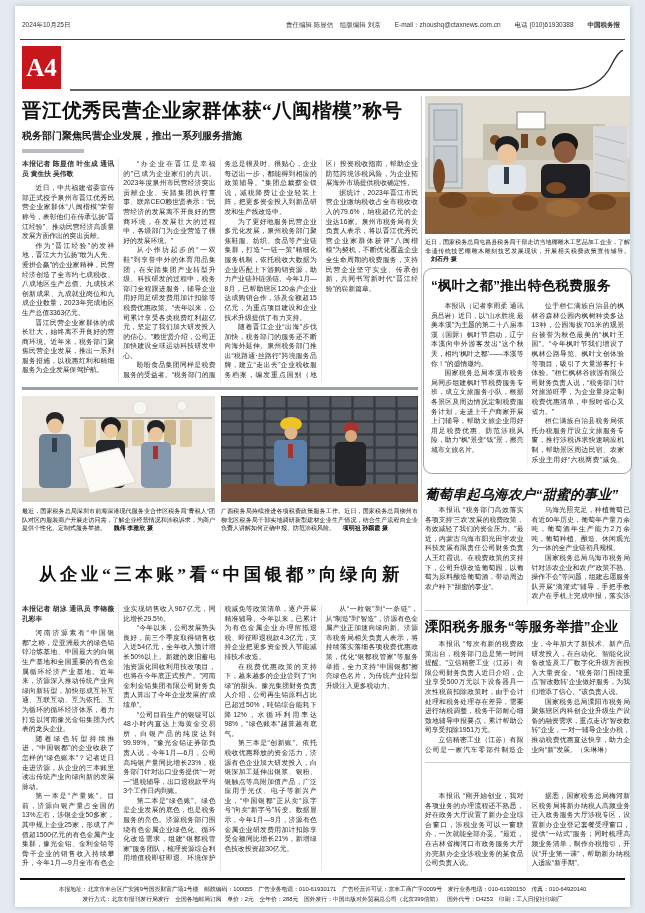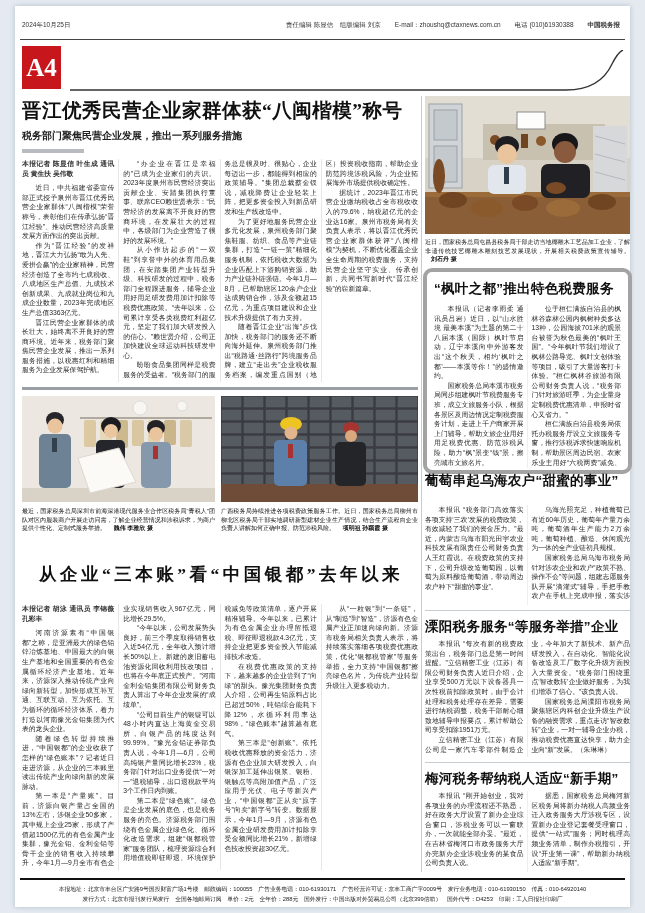--- a/index.html
+++ b/index.html
@@ -16,21 +16,21 @@
   .rail-headline{font-size:13.5px;font-weight:bold;color:#101010;letter-spacing:.3px;}
   .body-text{font-size:6.8px;line-height:9.6px;text-align:justify;color:#262626;}
   .cols4{column-count:4;column-gap:9px;column-rule:1px solid #e6e6e6;column-fill:auto;overflow:hidden;}
   .cols2{column-count:2;column-gap:8px;column-rule:1px solid #eee;column-fill:auto;overflow:hidden;}
   .para{margin:0;text-indent:2em;}
   .byline{margin:0 0 5px 0;font-weight:bold;color:#333;text-indent:0;}
   .caption{font-size:6px;line-height:8.6px;text-align:justify;color:#111;}
   .caption .credit{font-weight:bold;margin-left:6px;white-space:nowrap;}
   .divider-thin{background:#c7ccd1;}
   .divider-gray{background:#9aa0a6;}
-  .red-box{border:4px solid #a3a3a3;border-radius:9px;background:#fff;box-sizing:border-box;padding:8px 7px 6px 7px;}
+  .red-box{border:1px solid #a3a3a3;border-radius:9px;background:#fff;box-sizing:border-box;padding:8px 7px 6px 7px;}
   .footer-line{font-size:5.8px;color:#222;text-align:center;white-space:nowrap;overflow:hidden;}
   svg{display:block;}
 </style>
 </head>
 <body>
 
 <div class="paper">
 
   <div class="abs mast-small" style="left:7px;top:15px;">2024年10月25日</div>
   <div class="abs" style="right:10px;top:15px;display:flex;gap:14px;">
@@ -114,21 +114,21 @@
 
   <div class="abs caption" style="left:7px;top:501px;width:193px;">
     <span>最近，国家税务总局深圳市前海深港现代服务业合作区税务局“青税人”团队对区内服装商户开展走访问需，了解企业经营情况和涉税诉求，为商户提供个性化、定制式服务举措。</span>
     <span class="credit">魏伟 李雅欣 摄</span>
   </div>
   <div class="abs caption" style="left:206px;top:501px;width:197px;">
     <span>广西税务局持续推进各项税费政策服务工作。近日，国家税务总局柳州市柳北区税务局干部实地调研新型建材企业生产情况，结合生产流程向企业负责人讲解如何正确申报、防范涉税风险。</span>
     <span class="credit">项明祖 孙颖霞 摄</span>
   </div>
 
-  <div class="abs silver-headline" style="left:7px;top:556px;width:398px;text-align:center;">从企业“三本账”看“中国银都”去年以来</div>
+  <div class="abs silver-headline" style="left:7px;top:556px;width:398px;text-align:center;">从企业“三本账”看“中国银都”向绿向新</div>
   <div class="abs body-text cols4" style="left:7px;top:598px;width:396px;height:266px;">
     <p class="para byline">本报记者 胡泳 通讯员 李锦薇 孔彩丰</p>
     <div>
         <p class="para">河南济源素有“中国银都”之称，是亚洲最大的绿色铅锌冶炼基地、中国最大的白银生产基地和全国重要的有色金属循环经济产业基地。近年来，济源深入推动传统产业向绿向新转型，加快形成互补互通、互联互动、互为依托、互为循环的循环经济体系，着力打造以河南豫光金铅集团为代表的龙头企业。</p>
         <p class="para">随着绿色转型持续推进，“中国银都”的企业收获了怎样的“绿色账本”？记者近日走进济源，从企业的三本账里读出传统产业向绿向新的发展脉动。</p>
         <p class="para">第一本是“产量账”。目前，济源白银产量占全国的13%左右，涉银企业50多家，其中规上企业25家，形成了产值超1500亿元的有色金属产业集群，豫光金铅、金利金铅等骨干企业的销售收入持续攀升，今年1月—9月全市有色企业实现销售收入967亿元，同比增长29.5%。</p>
         <p class="para">“今年以来，公司发展势头良好，前三个季度取得销售收入近54亿元，全年收入预计增长50%以上。新建的废旧蓄电池资源化回收利用技改项目，也将在今年底正式投产。”河南金利金铅集团有限公司财务负责人算出了今年企业发展的“成绩单”。</p>
         <p class="para">“公司目前生产的银锭可以48小时内直达上海黄金交易所，白银产品的纯度达到99.99%。”豫光金铅证券部负责人说，今年1月—6月，公司高纯银产量同比增长23%，税务部门针对出口业务提供“一对一”退税辅导，出口退税款平均3个工作日内到账。</p>
         <p class="para">第二本是“绿色账”。绿色是企业发展的底色，也是税务服务的亮色。济源税务部门围绕有色金属企业绿色化、循环化改造需求，组建“银都税管家”服务团队，梳理资源综合利用增值税即征即退、环境保护税减免等政策清单，逐户开展精准辅导。今年以来，已累计为有色金属企业办理留抵退税、即征即退税款4.3亿元，支持企业把更多资金投入节能减排技术改造。</p>
         <p class="para">在税费优惠政策的支持下，越来越多的企业尝到了“向绿”的甜头。豫光集团财务负责人介绍，公司再生铅原料占比已超过50%，吨铅综合能耗下降12%，水循环利用率达98%，“绿色账本”越算越有底气。</p>
@@ -183,21 +183,21 @@
     <div class="body-text cols2" style="height:164px;">
       <div>
           <p class="para">本报讯（记者李雨柔 通讯员吕岩）近日，以“山水胜境 最美本溪”为主题的第二十八届本溪（国际）枫叶节启动，辽宁本溪向中外游客发出“这个秋天，相约‘枫叶之都’——本溪等你！”的盛情邀约。</p>
           <p class="para">国家税务总局本溪市税务局同步组建枫叶节税费服务专班，成立文旅服务小队，根据各景区及周边情况定制税费服务计划，走进上千户商家开展上门辅导，帮助文旅企业用好用足税费优惠、防范涉税风险，助力“枫”景变“钱”景，擦亮城市文旅名片。</p>
           <p class="para">位于桓仁满族自治县的枫林谷森林公园内枫树种类多达13种，公园海拔701米的观景台被誉为秋色最美的“枫叶王国”。“今年枫叶节我们增设了枫林公路导览、枫叶文创体验等项目，吸引了大量游客打卡体验。”桓仁枫林谷旅游有限公司财务负责人说，“税务部门针对旅游旺季，为企业量身定制税费优惠清单，申报时省心又省力。”</p>
           <p class="para">桓仁满族自治县税务局依托办税服务厅设立文旅服务专窗，推行涉税诉求快速响应机制，帮助景区周边民宿、农家乐业主用好“六税两费”减免、小规模纳税人增值税优惠等政策，以“税动力”助“枫”景长红，为“枫叶之都”打造特色文旅品牌提供税收支持。</p>
         </div>
     </div>
   </div>
 
-  <div class="abs rail-headline" style="left:410px;top:466px;width:205px;">葡萄串起乌海农户“甜蜜的事业”</div>
+  <div class="abs rail-headline" style="left:410px;top:480px;width:205px;font-style:italic;">葡萄串起乌海农户“甜蜜的事业”</div>
   <div class="abs body-text cols2" style="left:410px;top:499px;width:205px;height:100px;">
     <div>
         <p class="para">本报讯 “税务部门高效落实各项支持‘三农’发展的税费政策，有效减轻了我们的资金压力。”最近，内蒙古乌海市阳光田宇农业科技发展有限责任公司财务负责人王红霞说。在税费政策的支持下，公司升级改造葡萄园，以葡萄为原料酿造葡萄酒，带动周边农户种下“甜蜜的事业”。</p>
         <p class="para">乌海光照充足，种植葡萄已有近60年历史，葡萄年产量万余吨，葡萄酒年生产能力2万余吨，葡萄种植、酿造、休闲观光为一体的全产业链初具规模。</p>
         <p class="para">国家税务总局乌海市税务局针对涉农企业和农户“政策不熟、操作不会”等问题，组建志愿服务队开展“滴灌式”辅导，手把手教农户在手机上完成申报，落实涉农税费优惠，助力农户扩大经营规模、做甜葡萄产业。（张文丹）</p>
       </div>
   </div>
 
   <div class="abs divider-thin" style="left:410px;top:604px;width:205px;height:1px;"></div>
 
@@ -205,21 +205,20 @@
   <div class="abs body-text cols2" style="left:410px;top:633px;width:205px;height:118px;">
     <div>
         <p class="para">本报讯 “每次有新的税费政策出台，税务部门总是第一时间提醒。”立信精密工业（江苏）有限公司财务负责人近日介绍，企业享受500万元以下设备器具一次性税前扣除政策时，由于会计处理和税务处理存在差异，需要进行纳税调整，税务干部耐心细致地辅导申报要点，累计帮助公司享受扣除1951万元。</p>
         <p class="para">立信精密工业（江苏）有限公司是一家汽车零部件制造企业，今年加大了新技术、新产品研发投入，在自动化、智能化设备改造及工厂数字化升级方面投入大量资金。“税务部门围绕重点‘智改数转’企业做好服务，为我们增添了信心。”该负责人说。</p>
         <p class="para">国家税务总局溧阳市税务局聚焦辖区内科创企业升级生产设备的融资需求，重点走访“智改数转”企业，一对一辅导企业办税，推动税费优惠直达快享，助力企业向“新”发展。（朱琳琳）</p>
       </div>
   </div>
 
   <div class="abs divider-thin" style="left:410px;top:756px;width:205px;height:1px;"></div>
 
-  <div class="abs rail-headline" style="left:410px;top:764px;width:205px;">梅河税务帮纳税人适应“新手期”</div>
   <div class="abs body-text cols2" style="left:410px;top:785px;width:205px;height:81px;">
     <div>
         <p class="para">本报讯 “刚开始创业，我对各项业务的办理流程还不熟悉，好在政务大厅设置了新办企业综合窗口，涉税业务可以一窗联办，一次就能全部办妥。”最近，在吉林省梅河口市政务服务大厅办完新办企业涉税业务的某食品公司负责人说。</p>
         <p class="para">据悉，国家税务总局梅河新区税务局将新办纳税人高频业务迁入政务服务大厅涉税专区，设置新办企业登记套餐受理窗口，提供“一站式”服务；同时梳理高频业务清单，制作办税指引，开设“开业第一课”，帮助新办纳税人适应“新手期”。</p>
       </div>
   </div>
 
   <div class="abs" style="left:5px;top:872px;width:605px;height:2px;background:#111;"></div>
   <div class="abs footer-line" style="left:5px;top:879px;width:605px;">本报地址：北京市丰台区广安路9号国投财富广场1号楼　邮政编码：100055　广告业务电话：010-61930171　广告经营许可证：京丰工商广字0009号　发行业务电话：010-61930150　传真：010-64920140</div>
   <div class="abs footer-line" style="left:5px;top:889px;width:605px;">发行方式：北京市报刊发行局发行　全国各地邮局订阅　单价：2元　全年价：288元　国外发行：中国出版对外贸易总公司（北京399信箱）　国外代号：D4253　印刷：工人日报社印刷厂</div>

